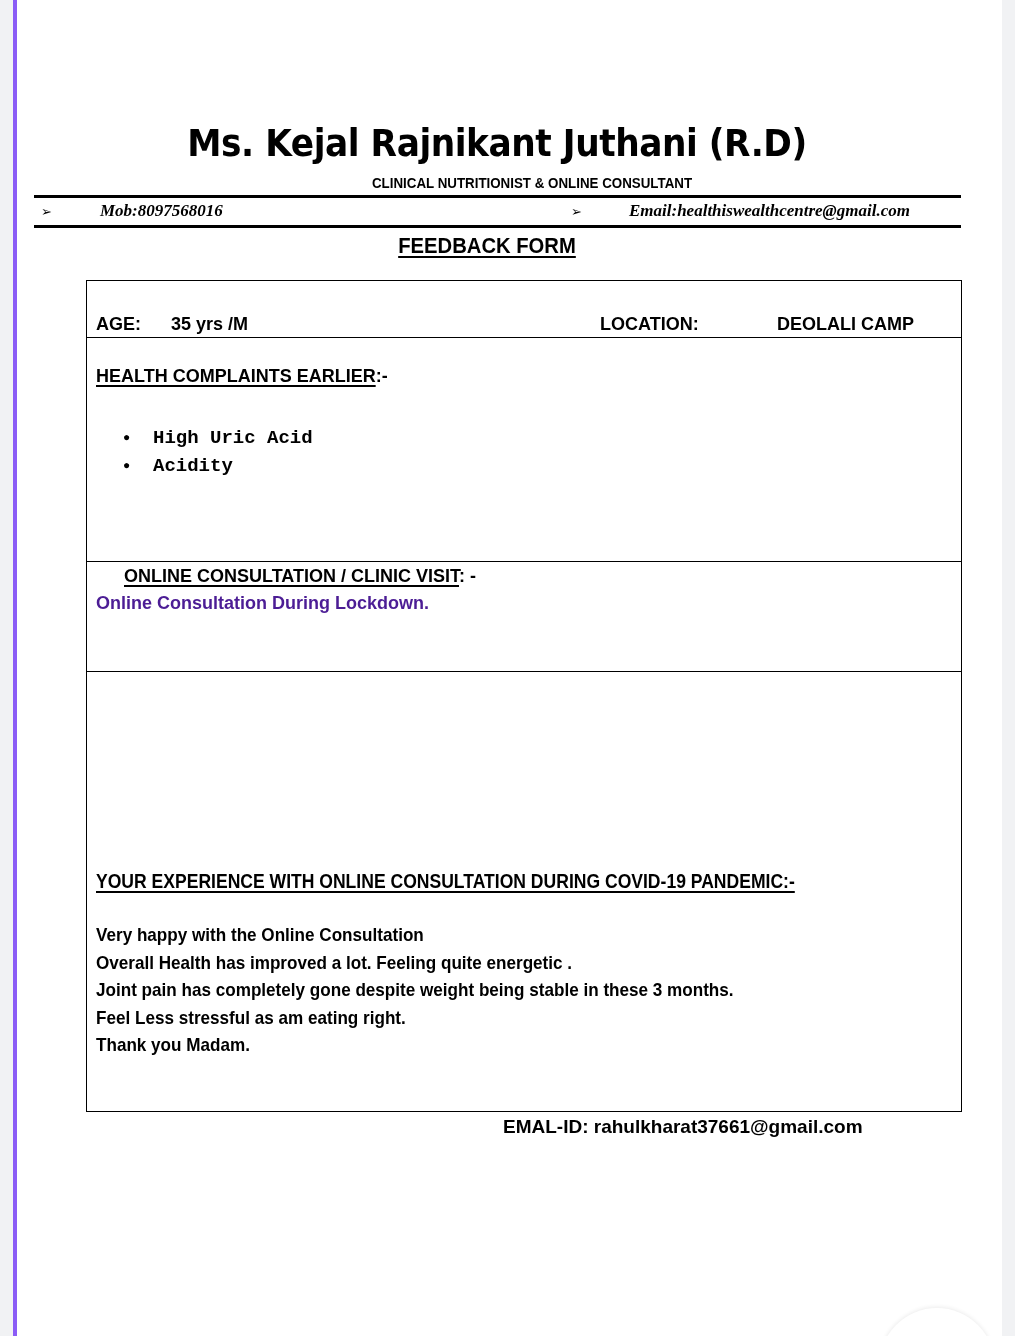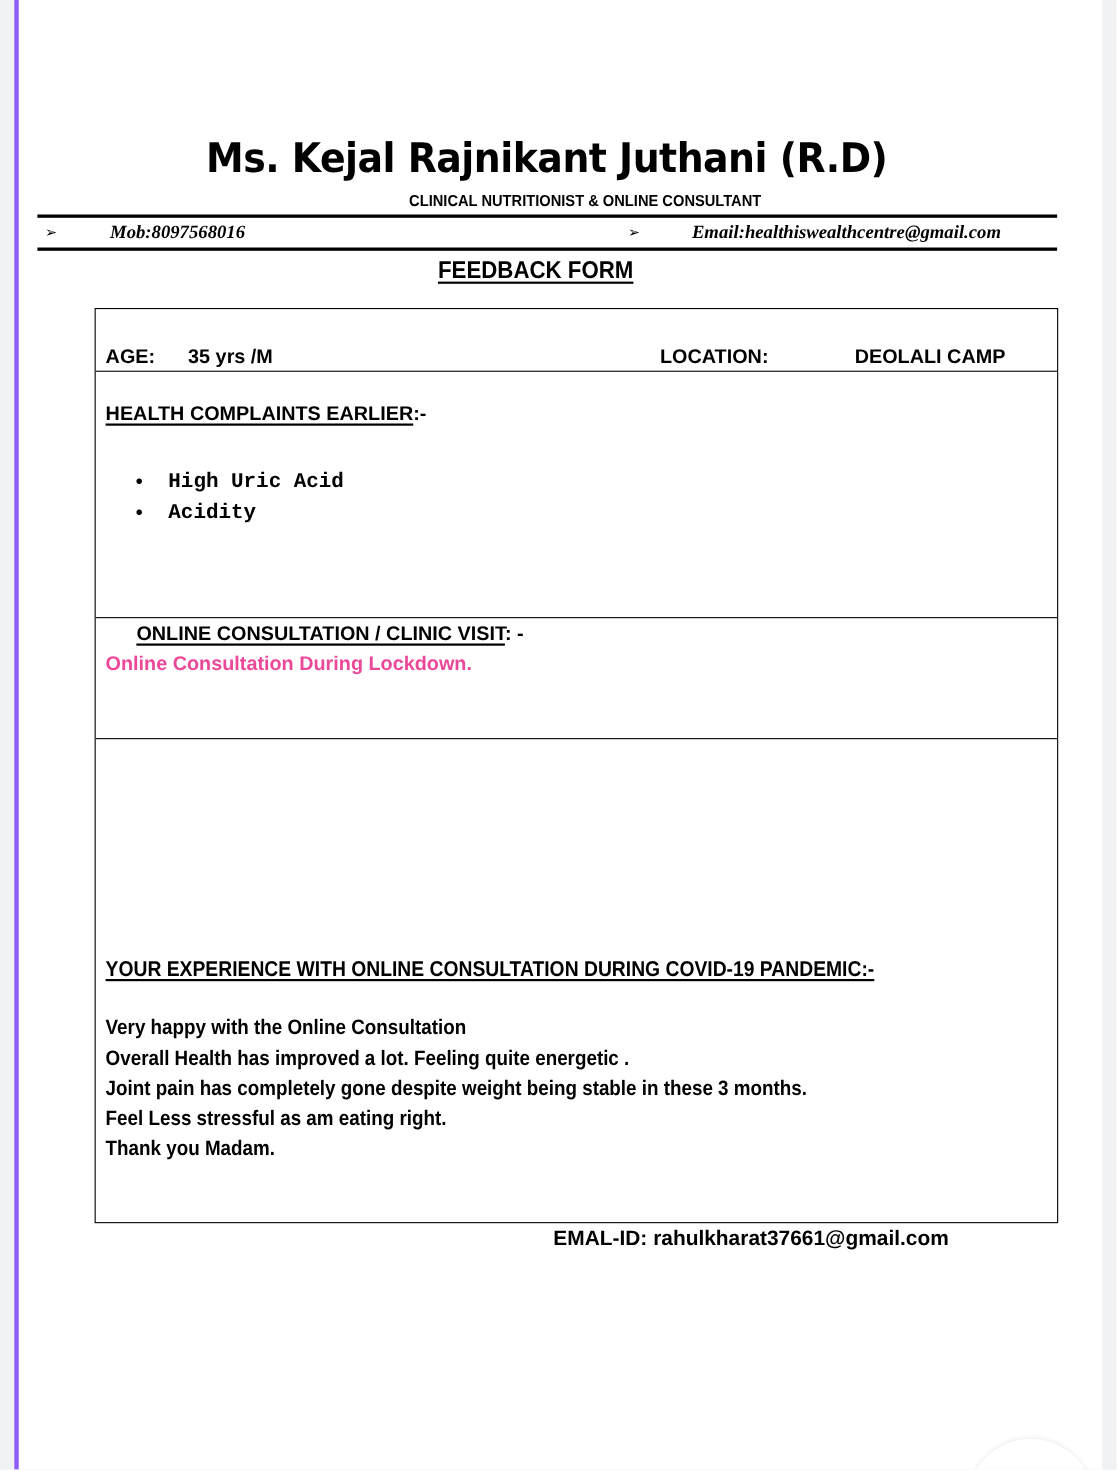--- a/index.html
+++ b/index.html
@@ -58,21 +58,21 @@
     .cell-text {
       position: absolute; font-weight: bold; font-size: 18px;
       font-family: "Liberation Sans", sans-serif;
       white-space: nowrap;
     }
     .ul { text-decoration: underline; text-underline-offset: 3px; text-decoration-thickness: 1.5px; }
     .narrow { transform: scaleX(0.9); transform-origin: 0 0; }
     .bullets { position: absolute; left: 36px; top: 58px; margin: 0; padding: 0; list-style: none; font-family: Liberation Mono, monospace; }
     .bullets li { font-weight: bold; font-size: 19px; height: 28px; line-height: 28px; position: relative; padding-left: 30px; }
     .bullets li::before { content: "\25CF"; position: absolute; left: 0; font-size: 12px; }
-    .blue { color: #ec4899; }
+    .blue { color: #4c1d95; }
     .para { position: absolute; left: 9px; font-weight: bold; font-size: 19px; line-height: 27.5px; }
     .para div { white-space: nowrap; }
     .footer-email {
       left: 486px; top: 1116px; font-weight: bold; font-size: 19px; white-space: nowrap;
     }
     .fab-shadow {
       position: absolute; left: 862px; top: 1308px; width: 116px; height: 116px;
       border-radius: 50%; box-shadow: 0 -1px 4px rgba(0,0,0,0.08); background: #fff;
     }
   </style>

